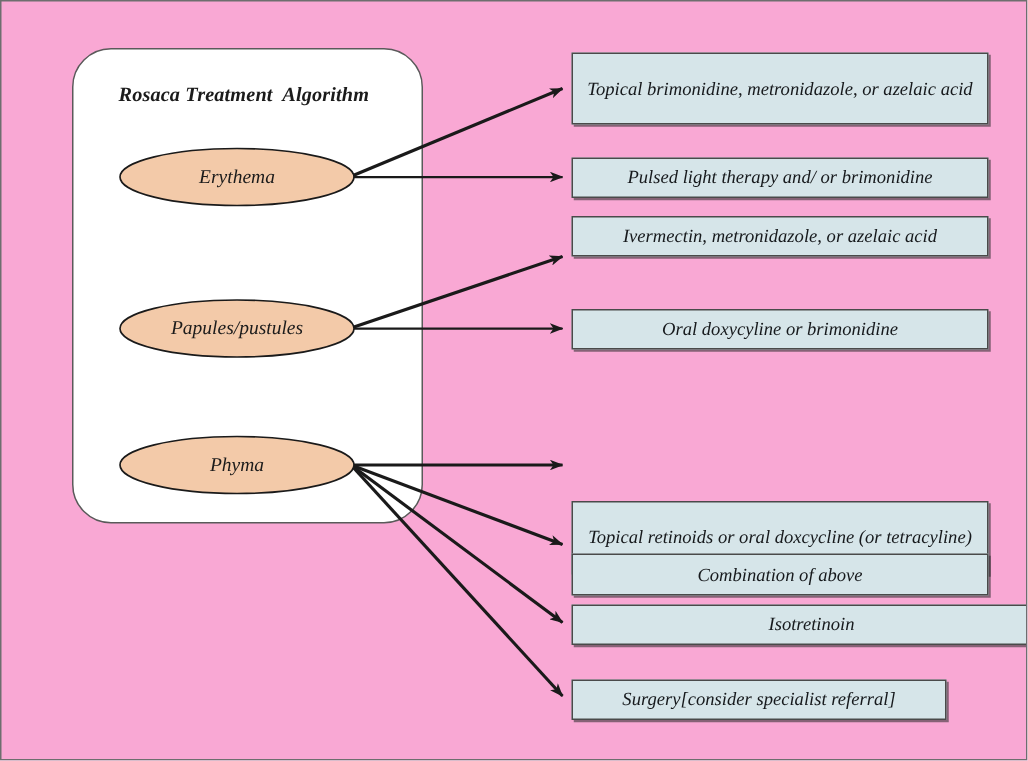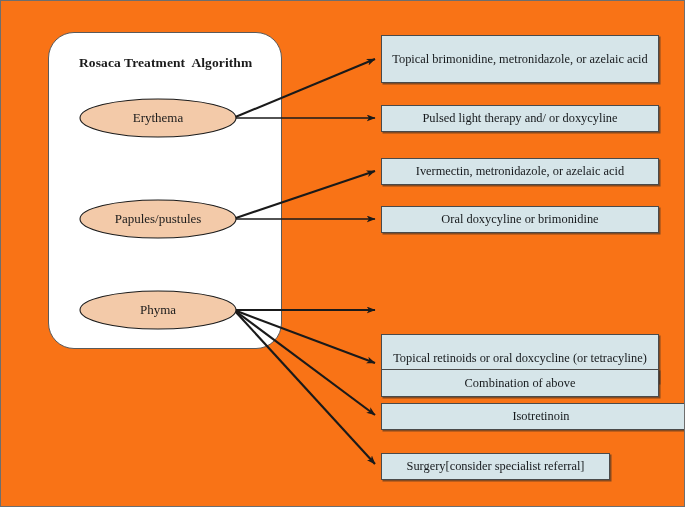--- a/index.html
+++ b/index.html
@@ -4,25 +4,26 @@
 <style>
   html, body {
     margin: 0;
     padding: 0;
     background: #ffffff;
   }
   #canvas {
     position: relative;
     width: 685px;
     height: 507px;
-    background: #f97316;
+    background: #f9a8d4;
     box-sizing: border-box;
     border: 1px solid #6e6e6e;
     overflow: hidden;
     font-family: "Liberation Serif", "DejaVu Serif", serif;
+    font-style: italic;
   }
   
   #group-panel {
     position: absolute;
     left: 47px;
     top: 31px;
     width: 234px;
     height: 317px;
     background: #ffffff;
     border: 1px solid #5a5a5a;
@@ -124,27 +125,27 @@
     </g>
 
     <g>
       <ellipse class="node-ellipse" cx="157" cy="309" rx="78" ry="19"></ellipse>
       <text class="node-label" x="157" y="310">Phyma</text>
     </g>
   </svg>
 
   <div class="tx-box" style="left:380px; top:34px; width:278px; height:48px;">Topical brimonidine, metronidazole, or azelaic acid</div>
 
-  <div class="tx-box" style="left:380px; top:104px; width:278px; height:27px;">Pulsed light therapy and/ or doxycyline</div>
+  <div class="tx-box" style="left:380px; top:104px; width:278px; height:27px;">Pulsed light therapy and/ or brimonidine</div>
 
-  <div class="tx-box" style="left:380px; top:157px; width:278px; height:27px;">Ivermectin, metronidazole, or azelaic acid</div>
+  <div class="tx-box" style="left:380px; top:143px; width:278px; height:27px;">Ivermectin, metronidazole, or azelaic acid</div>
 
   <div class="tx-box" style="left:380px; top:205px; width:278px; height:27px;">Oral doxycyline or brimonidine</div>
 
   <div class="tx-box" style="left:380px; top:285px; width:278px; height:49px;margin-top:48px;">Topical retinoids or oral doxcycline (or tetracyline)</div>
 
   <div class="tx-box" style="left:380px; top:368px; width:278px; height:28px;">Combination of above</div>
 
   <div class="tx-box" style="left:380px; top:402px; width:320px; height:27px;">Isotretinoin</div>
 
-  <div class="tx-box" style="left:380px; top:452px; width:229px; height:27px;">Surgery[consider specialist referral]</div>
+  <div class="tx-box" style="left:380px; top:452px; width:250px; height:27px;">Surgery[consider specialist referral]</div>
 
 </div>
 
 </body></html>

